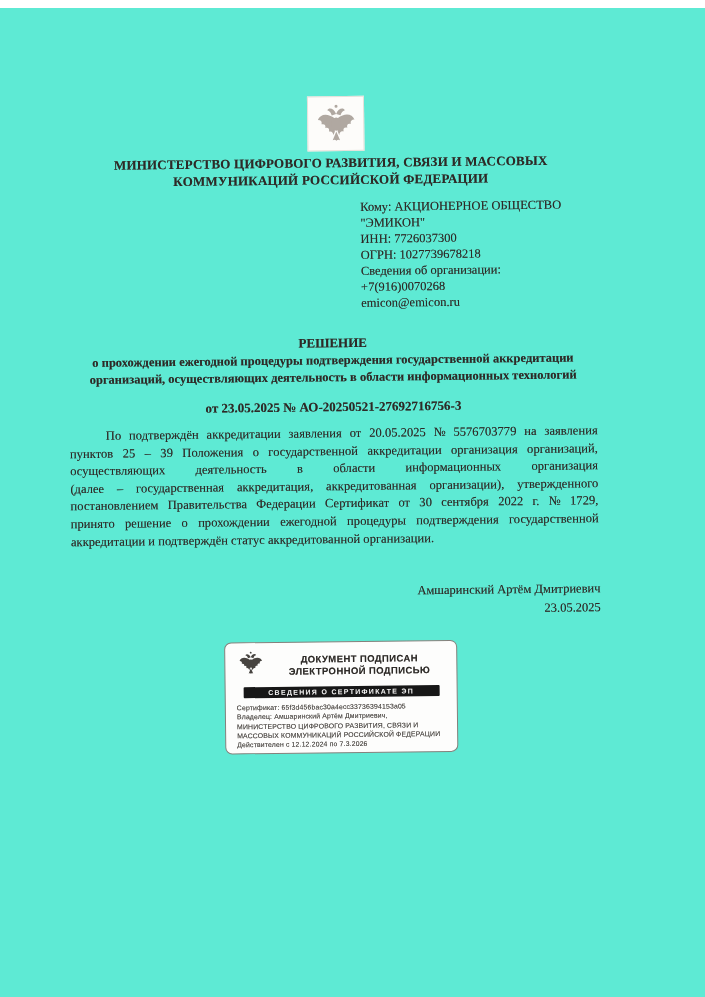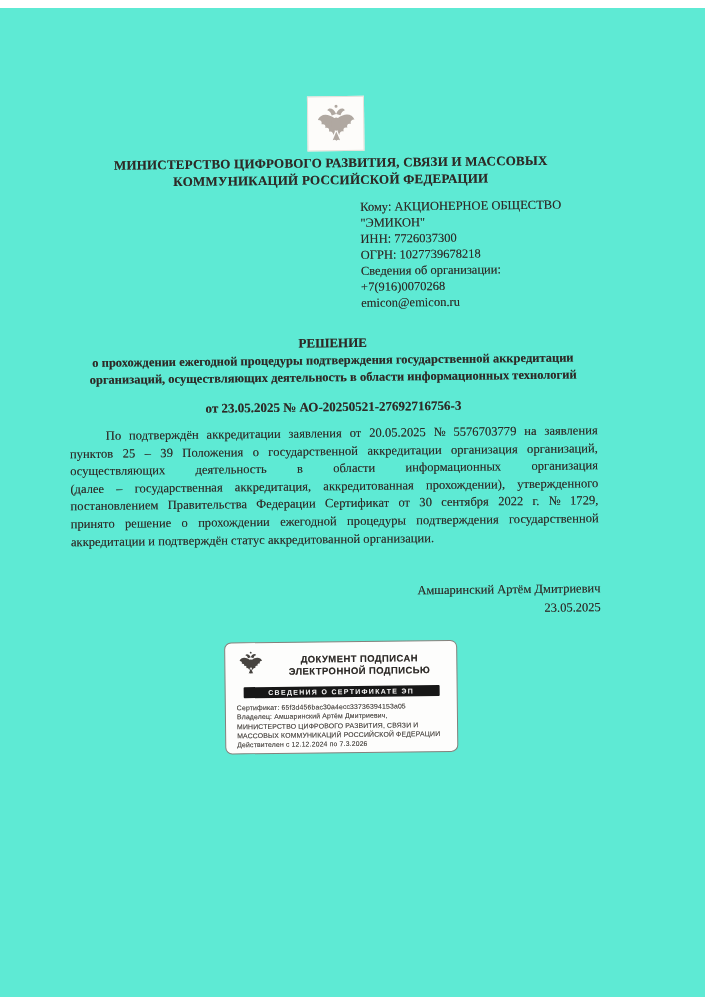--- a/index.html
+++ b/index.html
@@ -220,21 +220,21 @@
           <span>области</span>
           <span>информационных</span>
           <span>организация</span>
         </div>
         <div class="bline just">
           <span>(далее</span>
           <span>–</span>
           <span>государственная</span>
           <span>аккредитация,</span>
           <span>аккредитованная</span>
-          <span>прохождении),</span>
+          <span>организации),</span>
           <span>утвержденного</span>
         </div>
         <div class="bline just">
           <span>постановлением</span>
           <span>Правительства</span>
           <span>Федерации</span>
           <span>Сертификат</span>
           <span>от</span>
           <span>30</span>
           <span>сентября</span>

